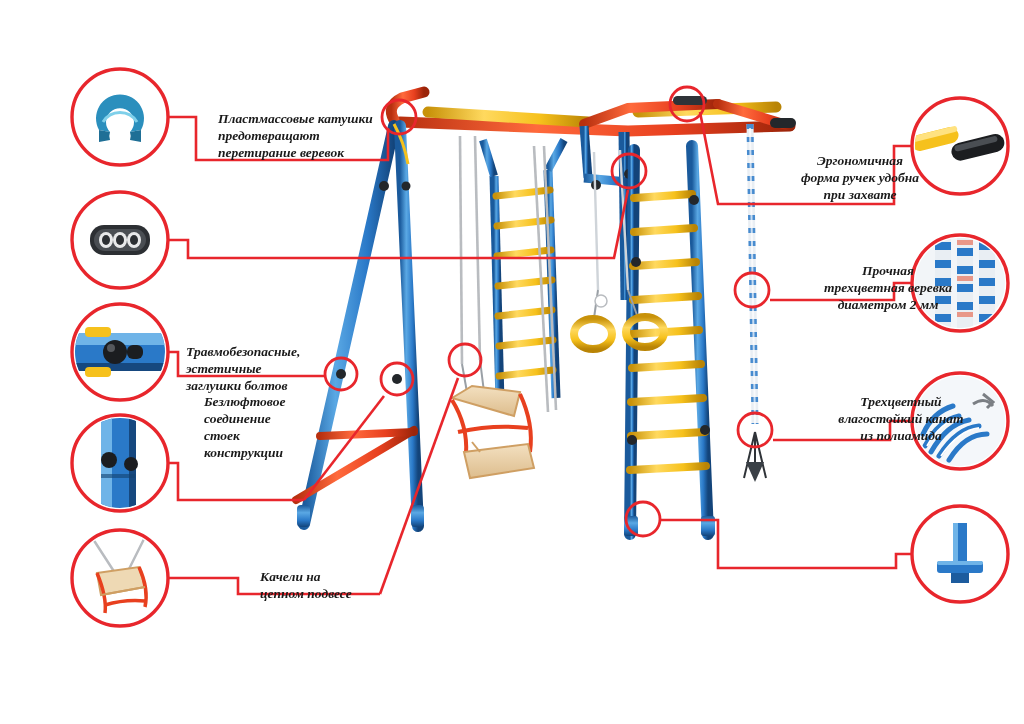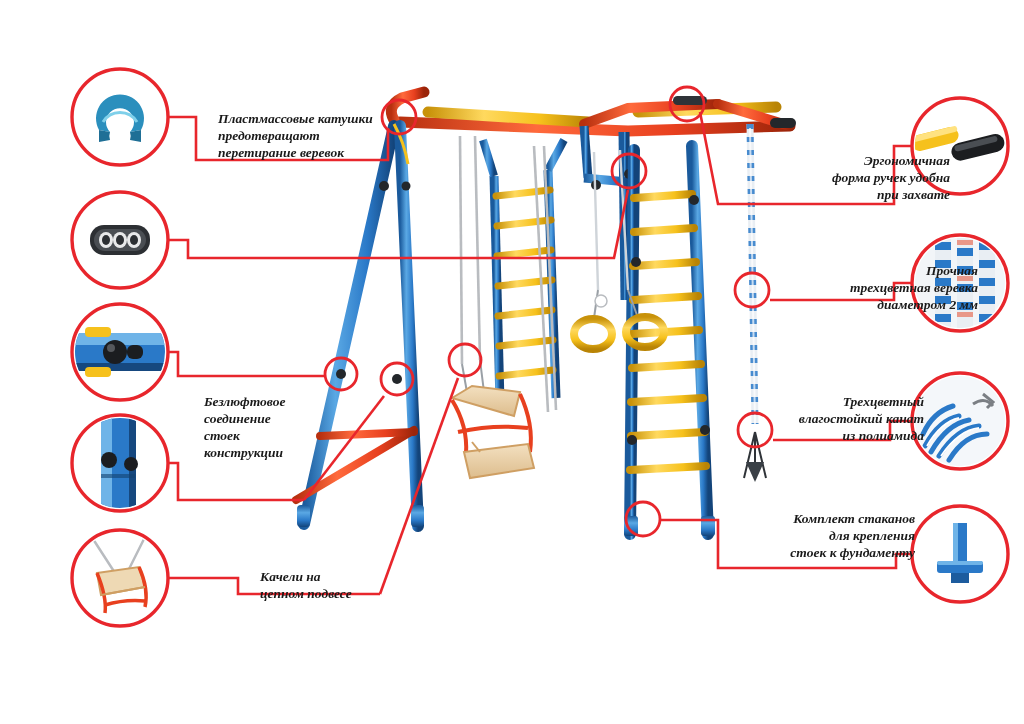--- a/index.html
+++ b/index.html
@@ -4,21 +4,21 @@
 <style>
   html,body{margin:0;padding:0;background:#ffffff;}
   body{width:1024px;height:724px;position:relative;overflow:hidden;
        font-family:"Liberation Serif", serif;}
   #stage{position:absolute;left:0;top:0;width:1024px;height:724px;margin-left:28px;}
   svg.layer{position:absolute;left:0;top:0;width:1024px;height:724px;}
   .calloutText{position:absolute;font-family:"Liberation Serif", serif;
       font-weight:700;font-style:italic;font-size:13.5px;line-height:17px;
       color:#1a1a1a;white-space:pre-line;}
   .ct-left{text-align:left;}
-  .ct-right{text-align:right;}
+  .ct-right{text-align:center;}
   .bubble-clip{position:absolute;border-radius:50%;overflow:hidden;}
 </style>
 </head>
 <body>
 
 <div id="stage">
 
   <svg class="layer" viewBox="0 0 1024 724">
     <defs>
       <linearGradient id="gBlue" x1="0" y1="0" x2="1" y2="0">
@@ -358,38 +358,38 @@
       <rect x="22" y="52" width="46" height="4" rx="2" fill="#6fb4e8"></rect>
       <rect x="36" y="64" width="18" height="10" fill="#1d5c9e"></rect>
     </svg>
   </div>
 
   <div class="calloutText ct-left" style="left:190px;top:110px;width:170px;">Пластмассовые катушки
 предотвращают
 перетирание веревок</div>
 
 
+  <div class="calloutText ct-left" style="left:158px;top:343px;width:170px;">Травмобезопасные,
+эстетичные
+заглушки болтов</div>
 
   <div class="calloutText ct-left" style="left:176px;top:393px;width:150px;">Безлюфтовое
 соединение
 стоек
 конструкции</div>
 
   <div class="calloutText ct-left" style="left:232px;top:568px;width:160px;">Качели на
 цепном подвесе</div>
 
   <div class="calloutText ct-right" style="left:742px;top:152px;width:180px;">Эргономичная
 форма ручек удобна
 при захвате</div>
 
   <div class="calloutText ct-right" style="left:770px;top:262px;width:180px;">Прочная
 трехцветная веревка
 диаметром 2 мм</div>
 
-  <div class="calloutText ct-right" style="left:716px;top:393px;width:180px;font-style:italic;">Трехцветный
+  <div class="calloutText ct-right" style="left:783px;top:393px;width:180px;font-style:italic;">Трехцветный
 влагостойкий канат
 из полиамида</div>
 
-  <div class="calloutText ct-right" style="left:697px;top:510px;width:190px;">Комплект стаканов
-для крепления
-стоек к фундаменту</div>
 
 </div>
 
 </body></html>

